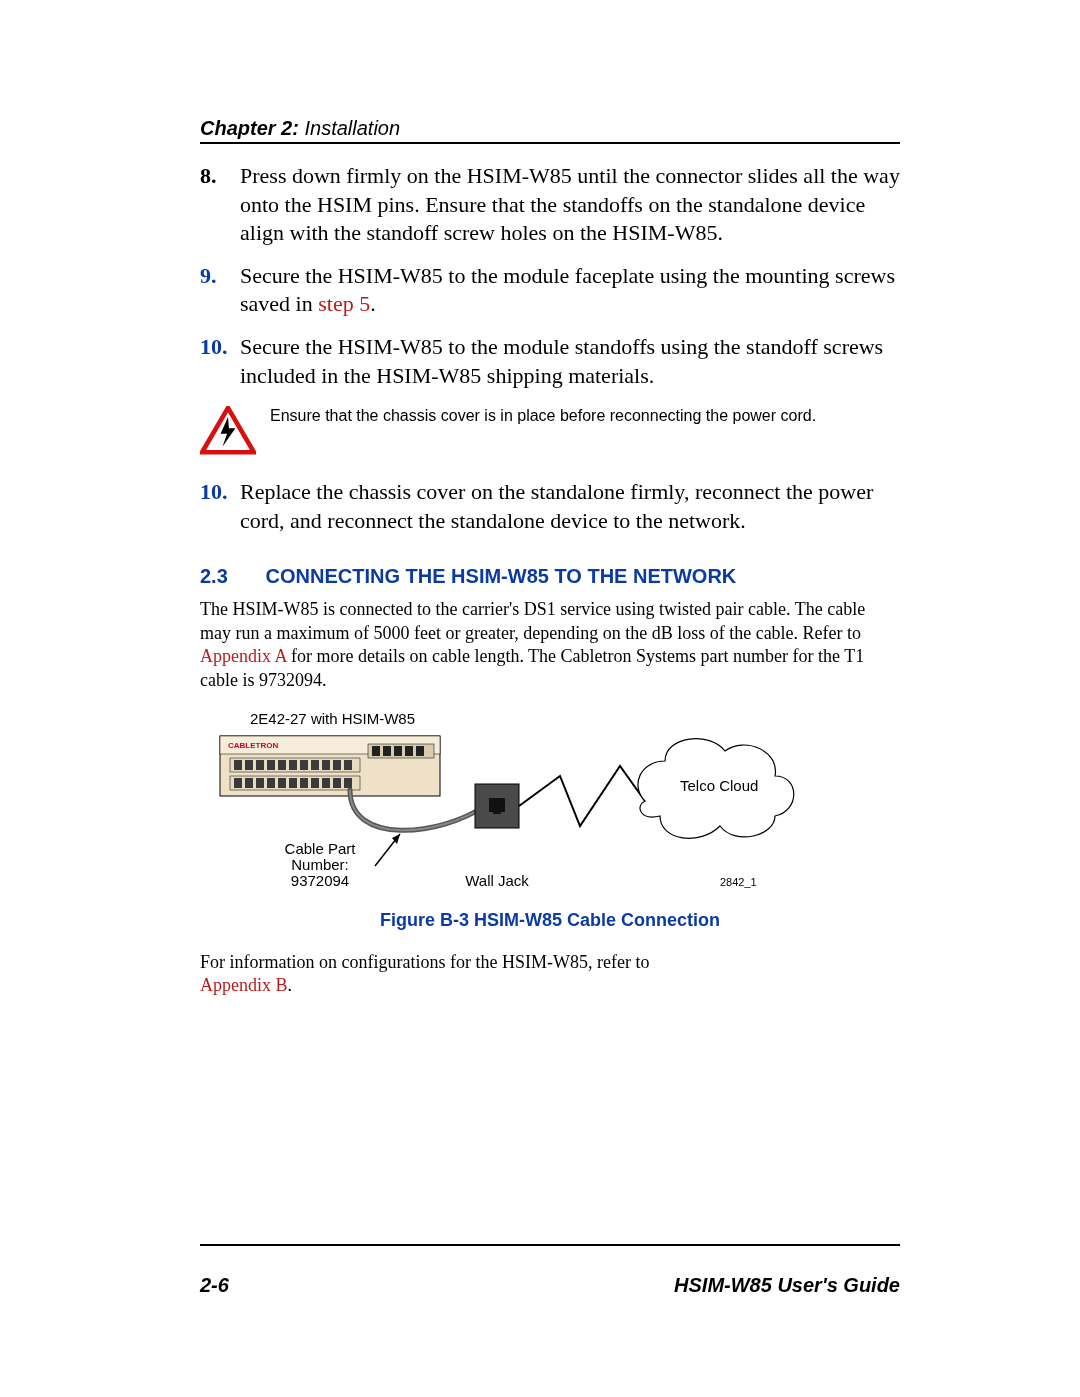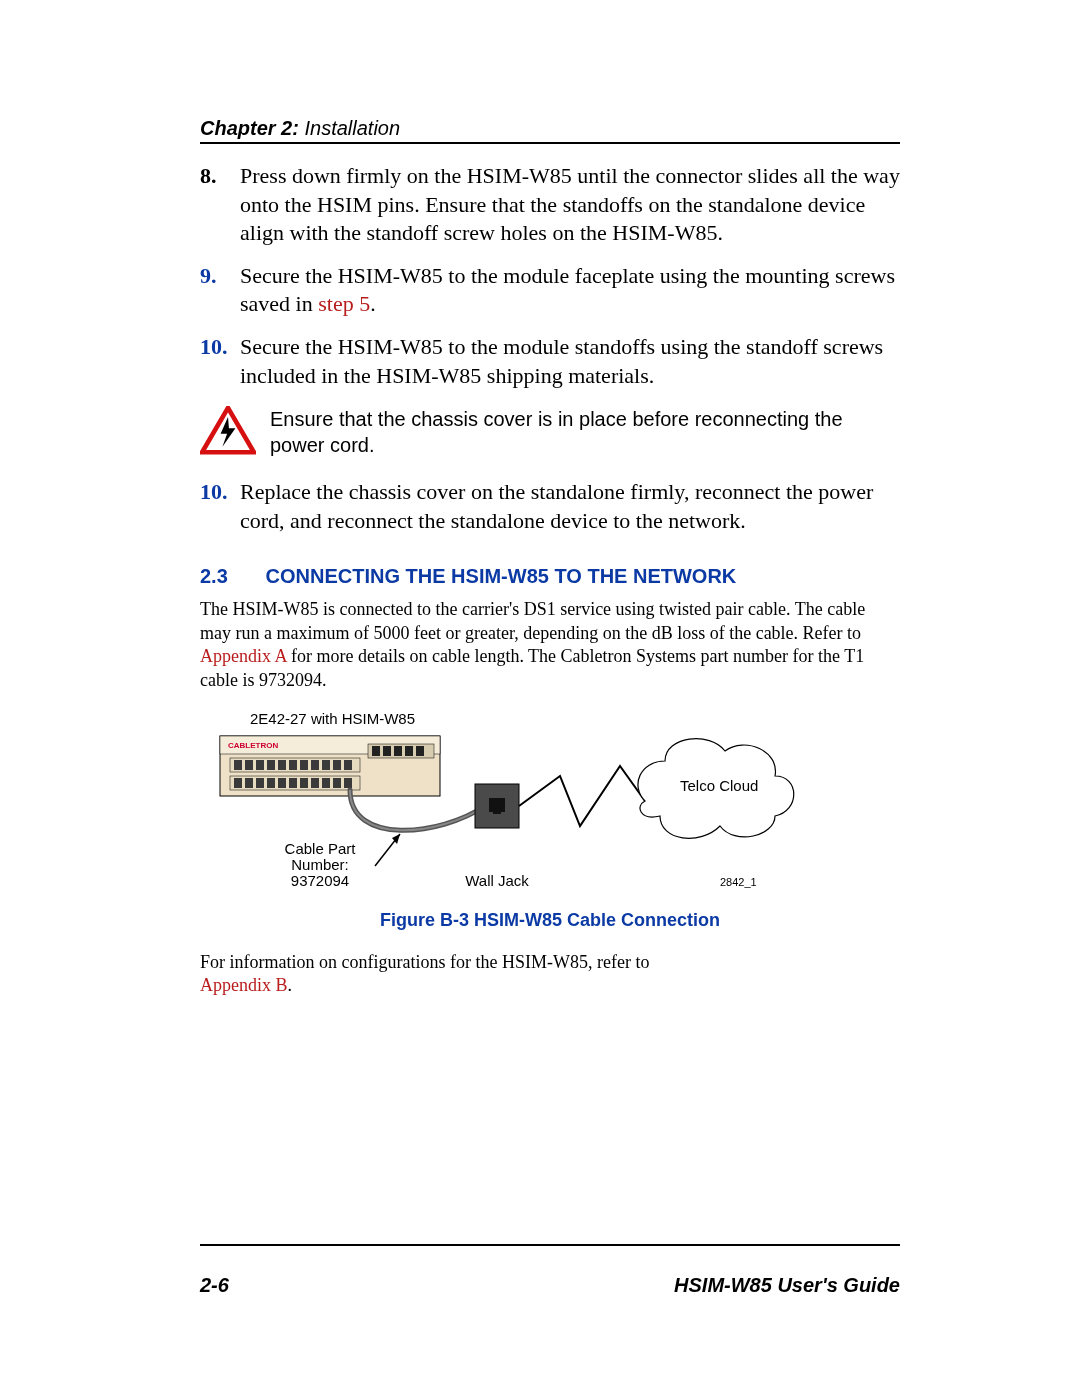--- a/index.html
+++ b/index.html
@@ -26,21 +26,21 @@
   .chap-normal { font-weight: normal; }
   .hr { border-top: 2px solid #000; margin-bottom: 18px; }
   .step { display: flex; margin-bottom: 14px; line-height: 1.3; font-size: 22px; }
   .step .num { width: 40px; flex: none; font-weight: bold; }
   .step .num.black { color: #000; }
   .step .num.blue { color: #0b3aa5; }
   .step .txt { flex: 1; }
   .link-green { color: #b91c1c; }
   .warning { display: flex; align-items: flex-start; margin: 16px 0 18px 0; }
   .warning .icon { width: 56px; flex: none; margin-right: 14px; }
-  .warning .msg { font-family: Arial, Helvetica, sans-serif; font-size: 20px; line-height: 1.3; }
+  .warning .msg { font-family: Arial, Helvetica, sans-serif; font-size: 16px; line-height: 1.3; }
   .section-title { color: #0b3aa5; font-family: Arial, Helvetica, sans-serif; font-weight: bold; font-size: 20px; margin-top: 30px; margin-bottom: 10px; }
   .section-num { display: inline-block; width: 60px; }
   .para { font-size: 18px; line-height: 1.3; margin-bottom: 14px; }
   .figure-wrap { margin-top: 10px; margin-bottom: 10px; }
   .figure-caption { color: #0b3aa5; font-family: Arial, Helvetica, sans-serif; font-weight: bold; font-size: 18px; text-align: center; }
   .footer { position: absolute; bottom: 100px; left: 200px; right: 180px; }
   .footer-line { border-top: 2px solid #000; margin-bottom: 6px; }
   .footer-row { display: flex; justify-content: space-between; font-family: Arial, Helvetica, sans-serif; font-style: italic; font-weight: bold; font-size: 20px; margin-top: 28px; }
   .fig-label { font-family: Arial, Helvetica, sans-serif; font-size: 15px; }
 </style>

